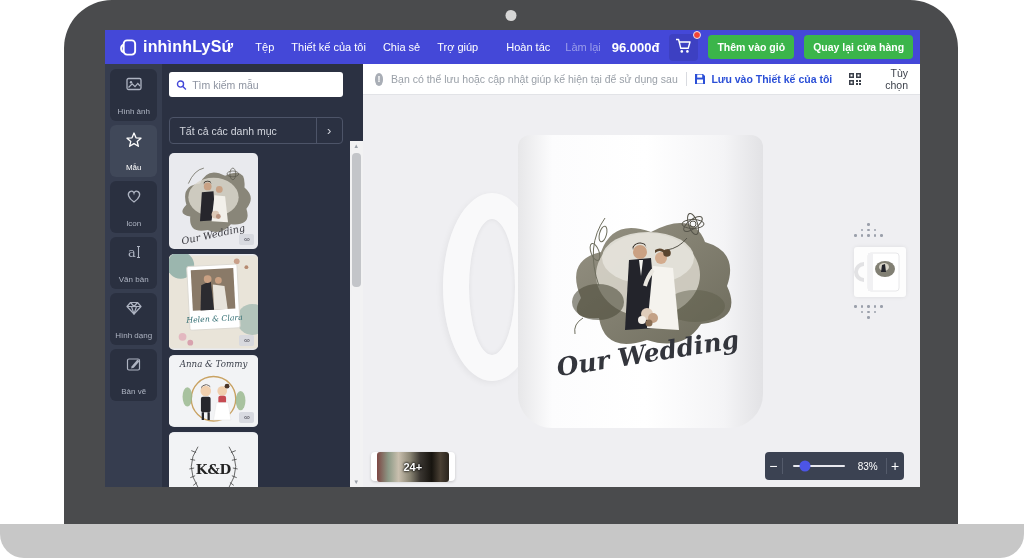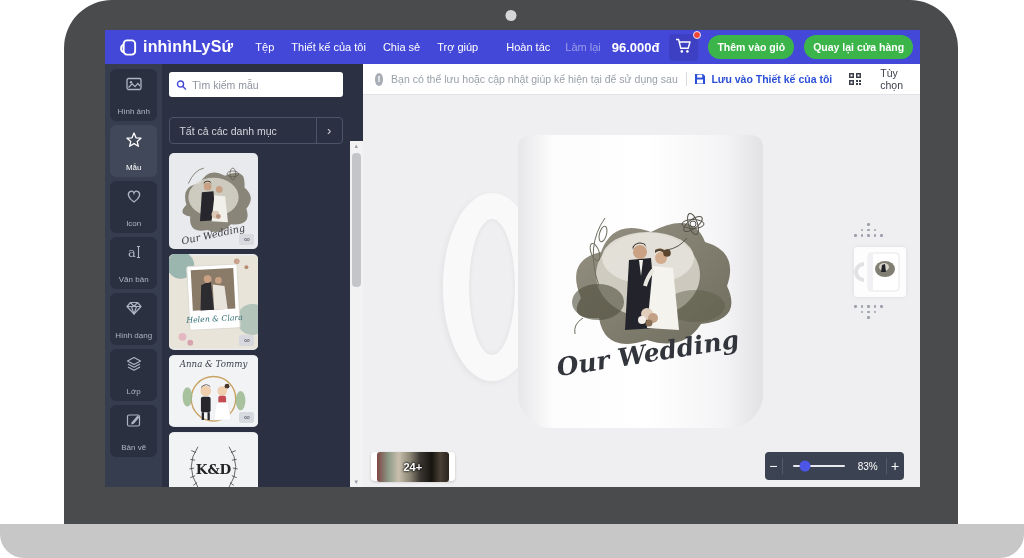--- a/index.html
+++ b/index.html
@@ -26,21 +26,21 @@
   .menu { display:flex; gap:17px; font-size:11px; }
   .menu-item, .undo, .redo { cursor:pointer; white-space:nowrap;text-align:center; }
   .history { display:flex; gap:15px; font-size:11px;margin-left:6px; }
   .redo { color:rgba(255,255,255,.45); }
   .nav-right { margin-left:auto; display:flex; align-items:center; gap:10px; }
   .price { font-size:13px; font-weight:bold; }
   .cart { position:relative; padding:4px 6px 3px; background:rgba(0,0,0,.10); border-radius:4px; }
   .cart-badge { position:absolute; top:-3px; right:-3px; width:8px; height:8px;
                 background:#f44336; border:1.5px solid #e5e5f5; border-radius:50%; }
   .btn-green { background:#3bb54a; color:#fff; font-size:10.5px; font-weight:bold;
-               padding:6px 9px; border-radius:12px; border:none; white-space:nowrap;
+               padding:6px 9px; border-radius:4px; border:none; white-space:nowrap;
                font-family:"Liberation Sans", sans-serif; }
 
   
   .app-body { flex:1; display:flex; overflow:hidden; }
 
   
   .rail { width:60px; background:#363d4f; padding:5px 5px; display:flex; flex-direction:column; gap:4px; }
   .rail-item { height:52px; border-radius:6px; background:#2a3040; display:flex;
                flex-direction:column; align-items:center; justify-content:center; gap:14px;
                color:#aeb4c2; font-size:8px; cursor:pointer; }
@@ -79,21 +79,21 @@
   .canvas { flex:1; background:#efeff2; display:flex; flex-direction:column; position:relative; }
   .toolbar { height:31px; min-height:31px; background:#fff; border-bottom:1px solid #e2e3e7;
              display:flex; align-items:center; padding:0 12px; gap:8px; }
   .info-dot { width:13px; height:13px; border-radius:50%; background:#a9aeb6; color:#fff;
               font-size:9px; font-weight:bold; display:flex; align-items:center; justify-content:center; }
   .notice { font-size:10.5px; color:#9aa0a8; white-space:nowrap; }
   .tb-sep { width:1px; height:14px; background:#d9dbe0; }
   .save-link { display:flex; gap:5px; align-items:center; color:#2b4fd7; font-size:10.5px;
                font-weight:bold; cursor:pointer; white-space:nowrap; }
   .tb-spacer { flex:1; }
-  .options { font-size:10.5px; color:#3a3f49; cursor:pointer; }
+  .options { font-size:10.5px; color:#3a3f49; cursor:pointer;text-align:right; }
   .qr-btn { display:flex; align-items:center; cursor:pointer; margin-right:10px; }
 
   .stage { position:relative; flex:1; }
 
   
   .mug-handle { position:absolute; left:80px; top:98px; width:98px; height:188px;
                 border-radius:50%; border:26px solid #f9f9fa;
                 box-shadow: inset 0 0 5px rgba(0,0,0,.07), -2px 2px 6px rgba(0,0,0,.05); }
   .mug-body { position:absolute; left:155px; top:40px; width:245px; height:293px;
               background:linear-gradient(90deg,#e7e7e9 0%,#fcfcfd 14%,#ffffff 52%,#f4f4f6 84%,#e2e2e5 100%);
@@ -206,28 +206,20 @@
             <span>Văn bản</span>
           </div>
           <div class="rail-item">
             <svg width="18" height="18" viewBox="0 0 18 18" fill="none" stroke="currentColor" stroke-width="1.2" stroke-linejoin="round">
               <path d="M5.5,3.5 h7 L16,7.5 L9,15 L2,7.5 Z"></path>
               <path d="M2,7.5 h14 M5.5,3.5 L9,7.5 L12.5,3.5 M6.5,7.5 L9,15 L11.5,7.5"></path>
             </svg>
             <span>Hình dạng</span>
           </div>
           <div class="rail-item">
-            <svg width="18" height="18" viewBox="0 0 18 18" fill="none" stroke="currentColor" stroke-width="1.2" stroke-linejoin="round">
-              <path d="M9,2.5 L15.5,6 L9,9.5 L2.5,6 Z"></path>
-              <path d="M3,9 L9,12.2 L15,9"></path>
-              <path d="M3,12 L9,15.2 L15,12"></path>
-            </svg>
-            <span>Lớp</span>
-          </div>
-          <div class="rail-item">
             <svg width="18" height="18" viewBox="0 0 18 18" fill="none" stroke="currentColor" stroke-width="1.2">
               <rect x="2.5" y="4" width="12" height="11" rx="1.5"></rect>
               <path d="M6.5,11.5 L12.5,4.5 L14.5,6.2 L8.8,12.8 L6.2,13.4 Z" fill="currentColor" stroke="none"></path>
             </svg>
             <span>Bản vẽ</span>
           </div>
         </aside>
 
         <aside class="panel">
           <div class="search-box">

